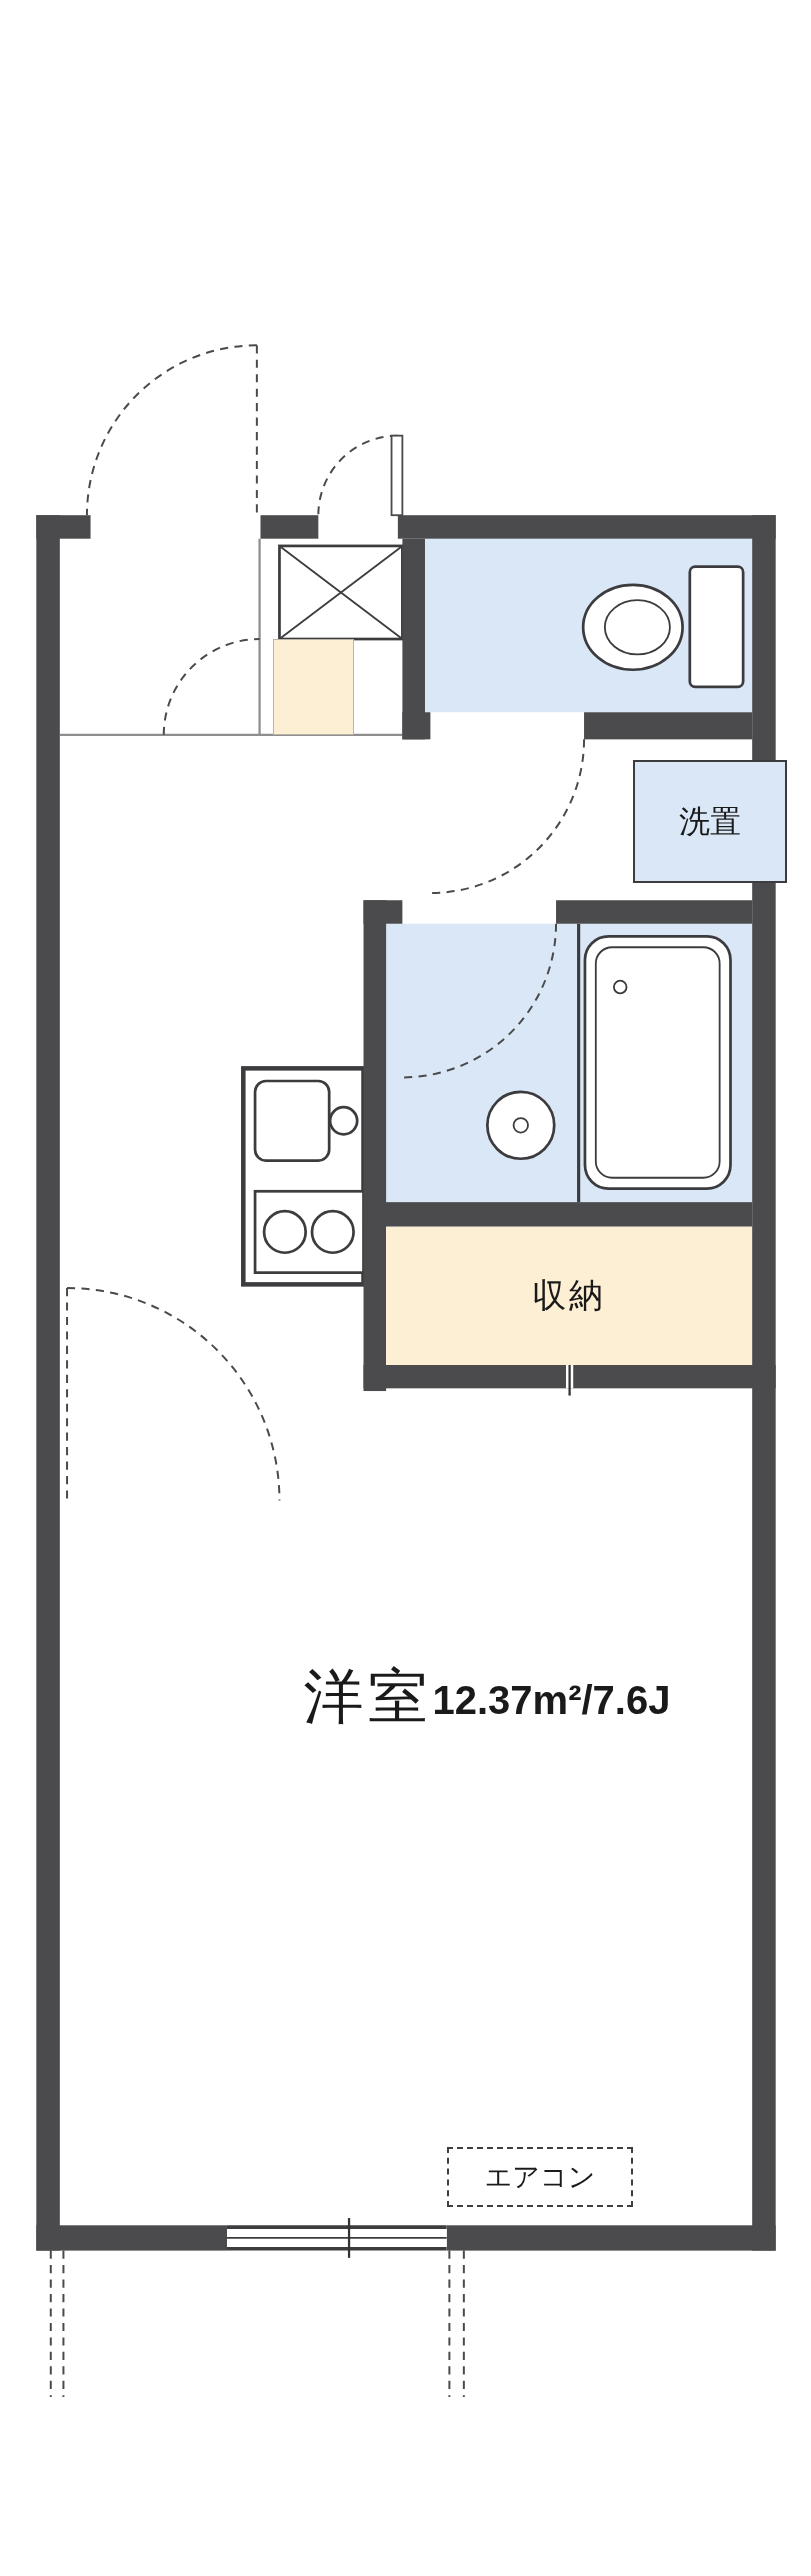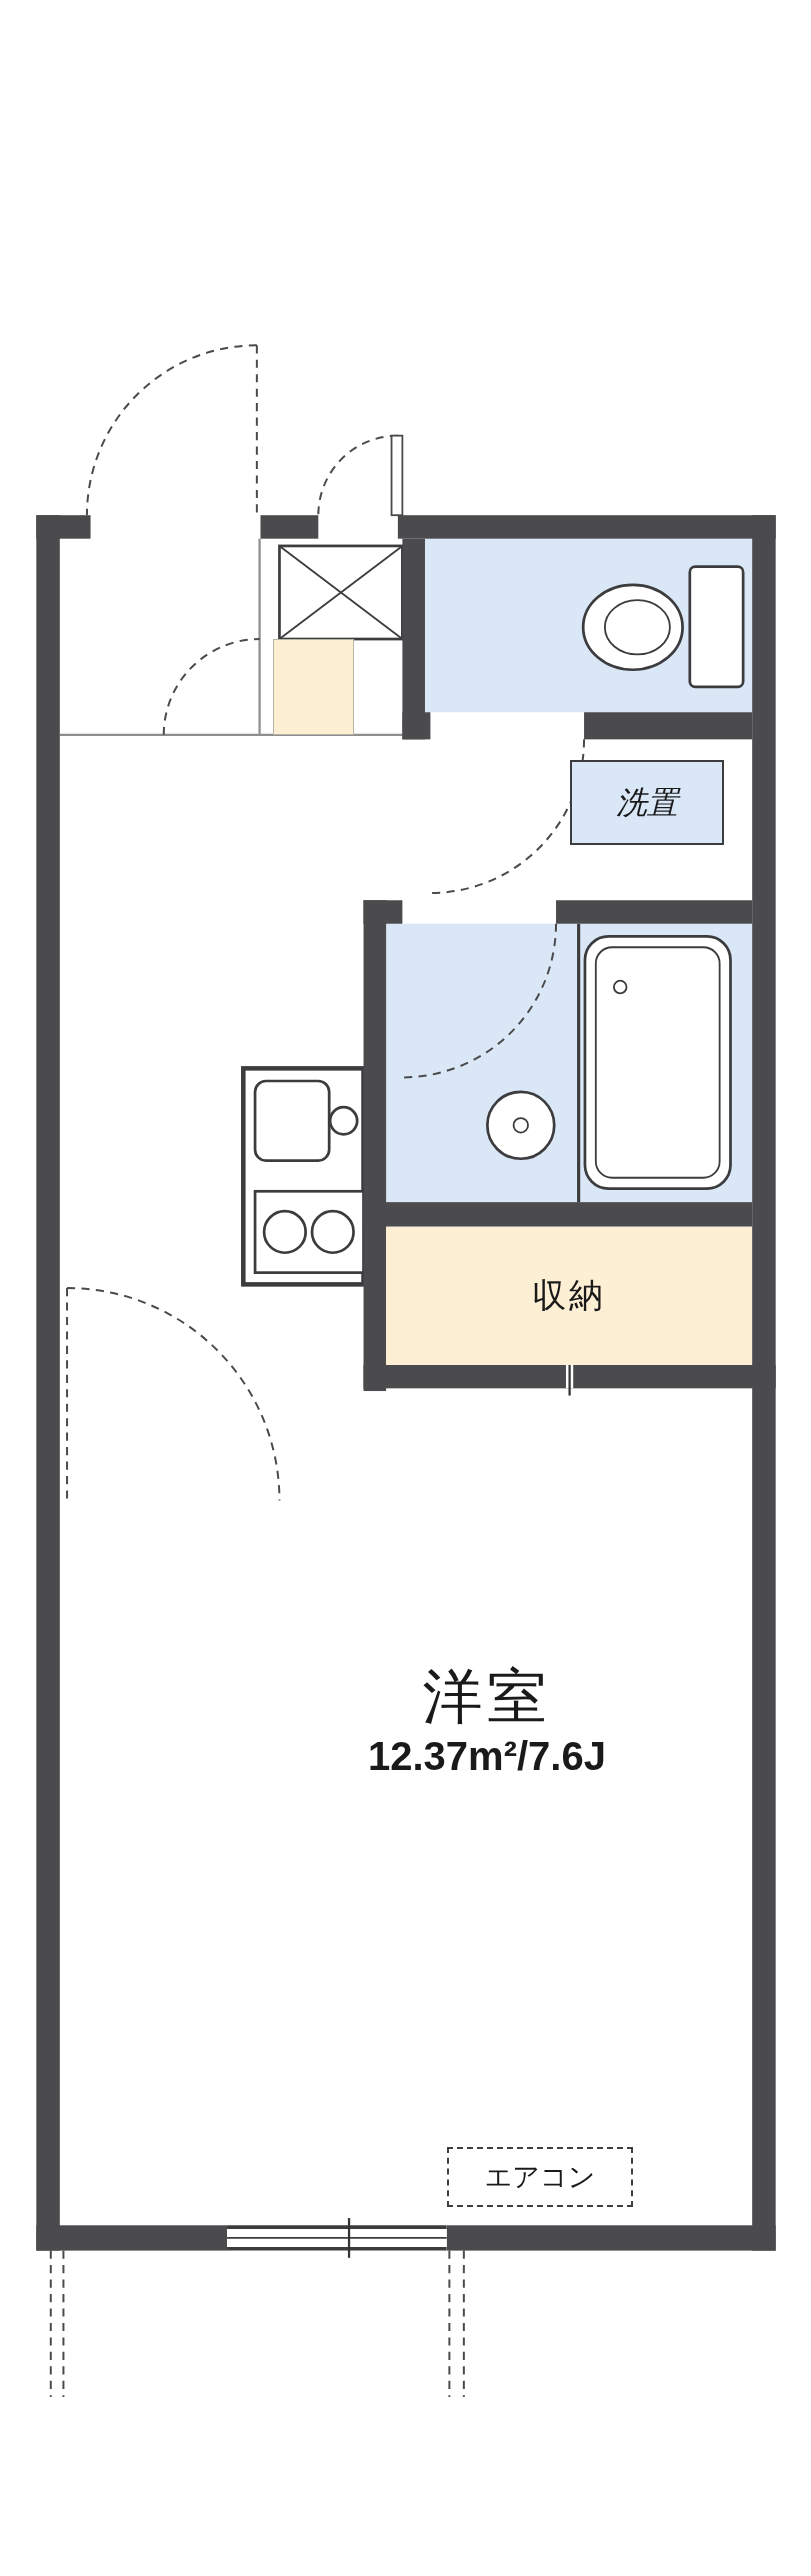--- a/index.html
+++ b/index.html
@@ -23,30 +23,30 @@
   .tick{stroke:#333333;stroke-width:2.5;}
   .winline{stroke:var(--c-line,#3c3c3f);stroke-width:4;}
   .winline2{stroke:var(--c-line,#3c3c3f);stroke-width:2;}
   .gapfill{fill:#ffffff;}
   
   .overlay{
     position:absolute;box-sizing:border-box;display:flex;
     align-items:center;justify-content:center;
     color:var(--c-text,#1a1a1a);
   }
-  .washer-box{left:570px;top:760px;width:154px;height:85px;
+  .washer-box{left:633px;top:760px;width:154px;height:123px;
     background:var(--c-water,#d9e7f6);border:2.7px solid var(--c-line,#3c3c3f);
-    font-size:31px;font-style:italic;}
+    font-size:31px;}
   .closet-box{left:386px;top:1227px;width:366px;height:138px;
     background:var(--c-cream,#fcefd4);font-size:34px;letter-spacing:2.7px;}
   .genkan-box{left:273px;top:639px;width:81px;height:96px;
     background:var(--c-cream,#fcefd4);border:1.4px solid #b9b4a6;}
   .aircon-box{left:447px;top:2147px;width:186px;height:60px;
     background:#ffffff;border:2.3px dashed #3f3f42;font-size:27px;}
-  .mainlabel{left:261px;top:1665px;width:452px;flex-direction:column;}
+  .mainlabel{left:261px;top:1665px;width:452px;flex-direction:row;}
   .mainlabel .name{font-size:60px;letter-spacing:4.5px;line-height:1.05;}
   .mainlabel .size{font-size:40px;margin-top:7.2px;line-height:1.05;font-weight:bold;}
 </style>
 </head>
 <body>
 
 <div class="canvas">
 
   <svg class="plan" width="812" height="2576" viewBox="0 0 898 2850">
 

